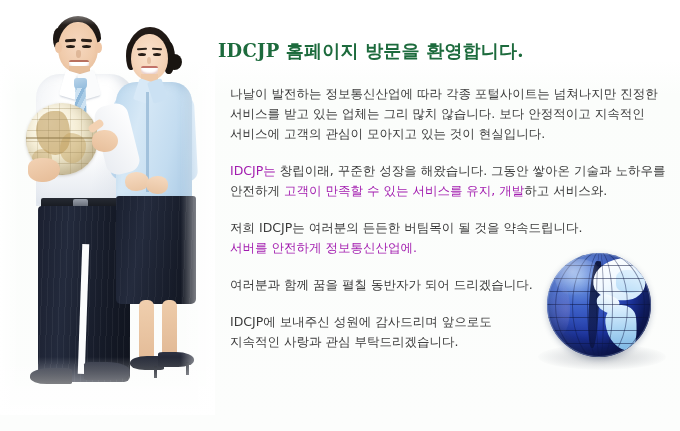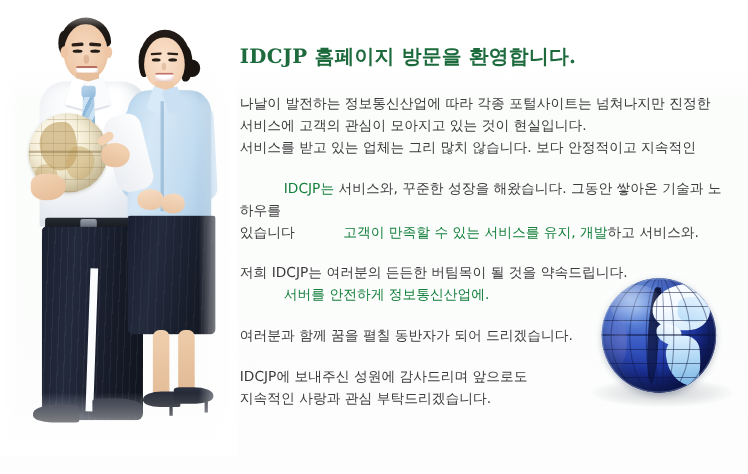--- a/index.html
+++ b/index.html
@@ -318,30 +318,30 @@
     top: 27px;
     font-family: "DejaVu Serif", "Liberation Serif", serif;
     font-size: 18px;
     font-weight: bold;
     color: #1d6b3d;
     letter-spacing: .2px;
     white-space: nowrap;
   }
   #body-copy {
     position: absolute;
-    left: 218px;
+    left: 230px;
     top: 84px;
     width: 450px;
     font-size: 12.5px;
     line-height: 20px;
     color: #3b3b3b;
   }
   .para { margin: 0 0 17px 0; }
   .para:last-child { margin-bottom: 0; }
-  .hl { color: #15803d; margin-left: 40px; }
+  .hl { color: #a21caf; }
   .line { display: block; }
 
   
   #globe-wrap {
     position: absolute;
     left: 547px;
     top: 253px;
     width: 104px;
     height: 104px;
     z-index: 5;
@@ -506,26 +506,26 @@
     <div class="ph w-heel-r"></div>
 
     <div id="photo-fade"></div>
   </div>
 
   <h1 id="title">IDCJP 홈페이지 방문을 환영합니다.</h1>
 
   <div id="body-copy">
       <p class="para">
         <span class="line"><span>나날이 발전하는 정보통신산업에 따라 각종 포털사이트는 넘쳐나지만 진정한</span></span>
+        <span class="line"><span>서비스를 받고 있는 업체는 그리 많치 않습니다. 보다 안정적이고 지속적인</span></span>
         <span class="line"><span>서비스에 고객의 관심이 모아지고 있는 것이 현실입니다.</span></span>
-        <span class="line"><span>서비스를 받고 있는 업체는 그리 많치 않습니다. 보다 안정적이고 지속적인</span></span>
       </p>
       <p class="para">
-        <span class="line"><span class="hl">IDCJP는</span><span> 서비스와, 꾸준한 성장을 해왔습니다. 그동안 쌓아온 기술과 노하우를</span></span>
-        <span class="line"><span>있습니다 </span><span class="hl">고객이 만족할 수 있는 서비스를 유지, 개발</span><span>하고 서비스와.</span></span>
+        <span class="line"><span class="hl">IDCJP는</span><span> 창립이래, 꾸준한 성장을 해왔습니다. 그동안 쌓아온 기술과 노하우를</span></span>
+        <span class="line"><span>안전하게 </span><span class="hl">고객이 만족할 수 있는 서비스를 유지, 개발</span><span>하고 서비스와.</span></span>
       </p>
       <p class="para">
         <span class="line"><span>저희 IDCJP는 여러분의 든든한 버팀목이 될 것을 약속드립니다.</span></span>
         <span class="line"><span class="hl">서버를 안전하게 정보통신산업에.</span></span>
       </p>
       <p class="para">
         <span class="line"><span>여러분과 함께 꿈을 펼칠 동반자가 되어 드리겠습니다.</span></span>
       </p>
       <p class="para">
         <span class="line"><span>IDCJP에 보내주신 성원에 감사드리며 앞으로도</span></span>

